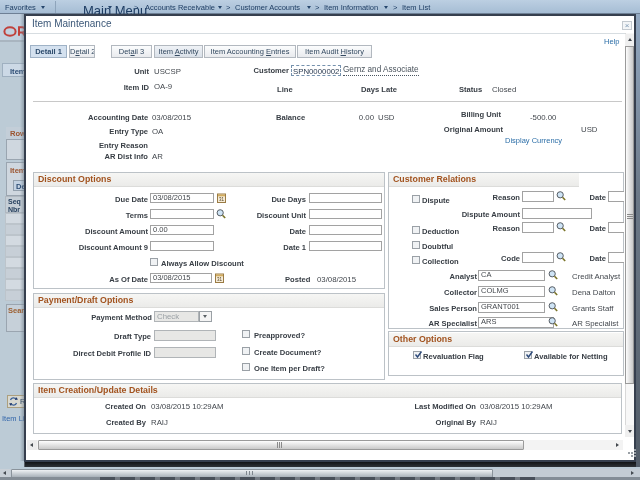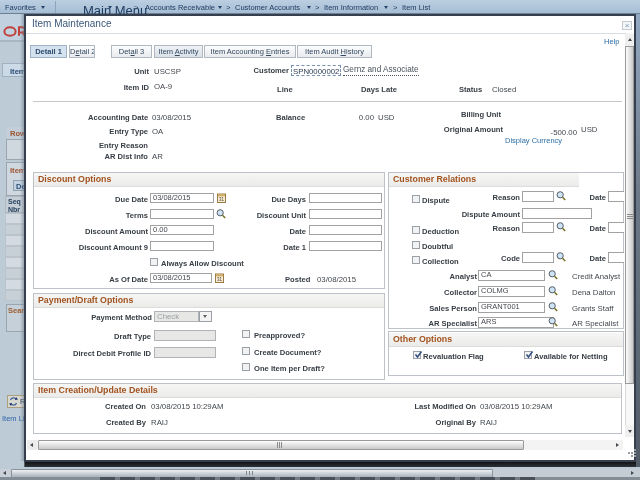--- a/index.html
+++ b/index.html
@@ -116,21 +116,21 @@
 
 <div class="a" style="left:33px;top:101px;width:589px;height:1px;background:#c8c8c8"></div>
 
 <div class="lblr" style="left:88px;top:113px;width:60px">Accounting Date</div>
 <div class="val" style="left:152px;top:113px">03/08/2015</div>
 <div class="lbl" style="left:276px;top:113px">Balance</div>
 <div class="val" style="left:330px;top:113px;width:44px;text-align:right">0.00</div>
 <div class="val" style="left:378px;top:113px">USD</div>
 <div class="lblr" style="left:440px;top:110px;width:61px">Billing Unit</div>
 <div class="lblr" style="left:430px;top:124.5px;width:73px">Original Amount</div>
-<div class="val" style="left:530px;top:128px;width:47px;text-align:right">-500.00</div>
+<div class="val" style="left:530px;top:113px;width:47px;">-500.00</div>
 <div class="val" style="left:581px;top:124.5px">USD</div>
 <div class="lblr" style="left:88px;top:127px;width:60px">Entry Type</div>
 <div class="val" style="left:152px;top:127px">OA</div>
 <div class="a blue" style="left:505px;top:135.5px;font-size:7.5px">Display Currency</div>
 <div class="lblr" style="left:88px;top:140.5px;width:60px">Entry Reason</div>
 <div class="lblr" style="left:88px;top:151.5px;width:60px">AR Dist Info</div>
 <div class="val" style="left:152px;top:151.5px">AR</div>
 
 <div class="gb" style="left:33px;top:172px;width:352px;height:117px"></div>
 <div class="gbh" style="left:34px;top:173px;width:350px">Discount Options</div>

